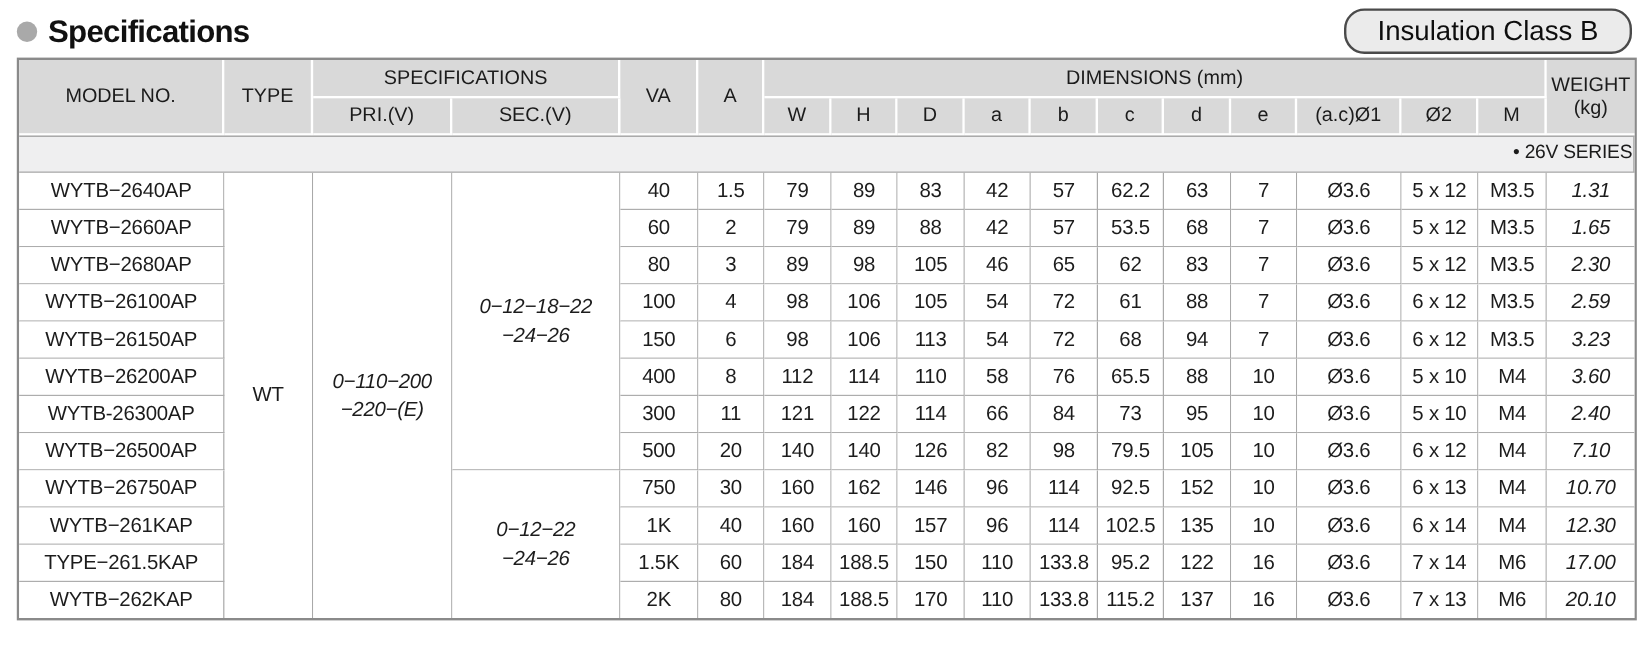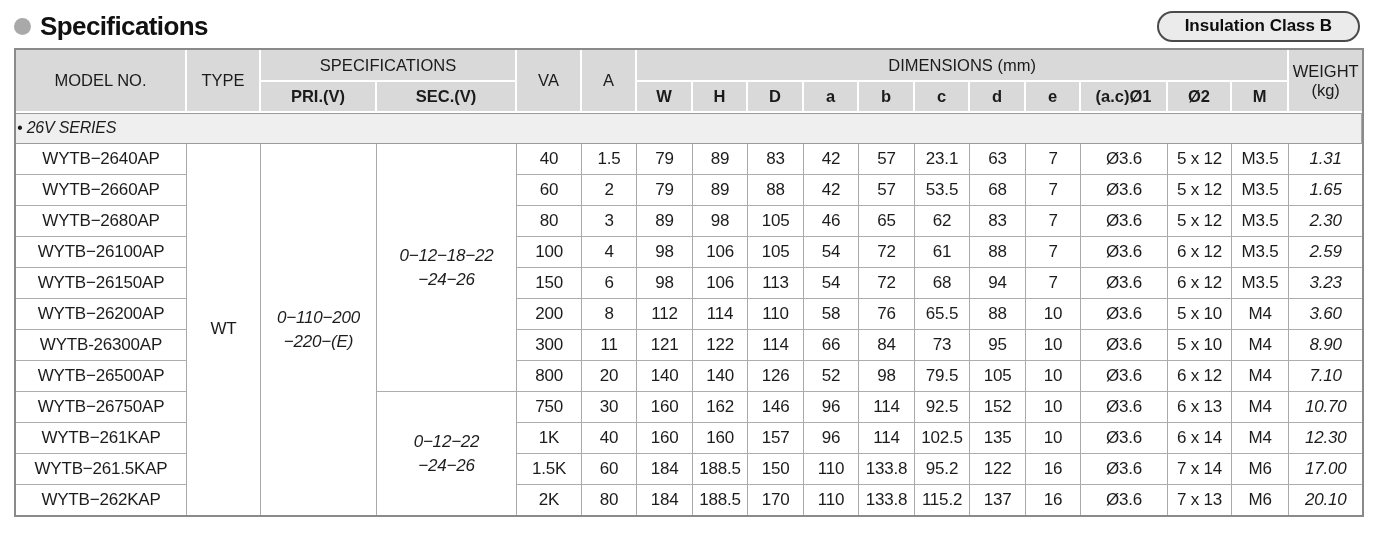--- a/index.html
+++ b/index.html
@@ -34,22 +34,22 @@
     font-weight: 600;
     letter-spacing: -0.6px;
     color: #111;
   }
   .badge {
     margin-left: auto;
     background: #ebebeb;
     border: 2px solid #4a4a4a;
     border-radius: 17px;
     padding: 3px 26px 4px 26px;
-    font-size: 17px;
-    font-weight: 700;
+    font-size: 23px;
+    font-weight: 400;
     color: #0d0d0d;
     white-space: nowrap;
   }
 
   
   table.spec {
     border-collapse: separate;
     border-spacing: 0;
     table-layout: fixed;
     width: 1346px;
@@ -62,30 +62,29 @@
     font-weight: 400;
     font-size: 16.5px;
     color: #1b1b1b;
     border-right: 2px solid #ffffff;
     border-bottom: 2px solid #ffffff;
     padding: 3px 1px;
     height: 24px;
     line-height: 1.15;
   }
   thead th.no-br { border-right: none; text-align: center; }
-  thead tr.sub th { height: 23px; font-weight: bold; }
+  thead tr.sub th { height: 23px; }
   td.series-cell {
     background: #efeff0;
-    text-align: left;
+    text-align: right;
     font-size: 16px;
     height: 29px;
     border-top: 1px solid #9a9a9a;
     border-bottom: 1px solid #9a9a9a;
     color: #1b1b1b;
-    font-style: italic;
   }
   tbody td {
     background: #ffffff;
     text-align: center;
     vertical-align: middle;
     height: 30px;
     padding: 0 1px;
     border-right: 1px solid #a9a9a9;
     border-bottom: 1px solid #adadad;
     color: #1c1c1c;
@@ -181,21 +180,21 @@
             <div>0−12−18−22</div>
             <div>−24−26</div>
           </td>
           <td>40</td>
           <td>1.5</td>
           <td>79</td>
           <td>89</td>
           <td>83</td>
           <td>42</td>
           <td>57</td>
-          <td>23.1</td>
+          <td>62.2</td>
           <td>63</td>
           <td>7</td>
           <td>Ø3.6</td>
           <td>5 x 12</td>
           <td>M3.5</td>
           <td class="no-br">1.31</td>
         </tr>
         <tr>
           <td>WYTB−2660AP</td>
           <td>60</td>
@@ -259,21 +258,21 @@
           <td>68</td>
           <td>94</td>
           <td>7</td>
           <td>Ø3.6</td>
           <td>6 x 12</td>
           <td>M3.5</td>
           <td class="no-br">3.23</td>
         </tr>
         <tr>
           <td>WYTB−26200AP</td>
-          <td>200</td>
+          <td>400</td>
           <td>8</td>
           <td>112</td>
           <td>114</td>
           <td>110</td>
           <td>58</td>
           <td>76</td>
           <td>65.5</td>
           <td>88</td>
           <td>10</td>
           <td>Ø3.6</td>
@@ -289,30 +288,30 @@
           <td>122</td>
           <td>114</td>
           <td>66</td>
           <td>84</td>
           <td>73</td>
           <td>95</td>
           <td>10</td>
           <td>Ø3.6</td>
           <td>5 x 10</td>
           <td>M4</td>
-          <td class="no-br">8.90</td>
+          <td class="no-br">2.40</td>
         </tr>
         <tr>
           <td>WYTB−26500AP</td>
-          <td>800</td>
+          <td>500</td>
           <td>20</td>
           <td>140</td>
           <td>140</td>
           <td>126</td>
-          <td>52</td>
+          <td>82</td>
           <td>98</td>
           <td>79.5</td>
           <td>105</td>
           <td>10</td>
           <td>Ø3.6</td>
           <td>6 x 12</td>
           <td>M4</td>
           <td class="no-br">7.10</td>
         </tr>
         <tr>
@@ -347,21 +346,21 @@
           <td>114</td>
           <td>102.5</td>
           <td>135</td>
           <td>10</td>
           <td>Ø3.6</td>
           <td>6 x 14</td>
           <td>M4</td>
           <td class="no-br">12.30</td>
         </tr>
         <tr>
-          <td>WYTB−261.5KAP</td>
+          <td>TYPE−261.5KAP</td>
           <td>1.5K</td>
           <td>60</td>
           <td>184</td>
           <td>188.5</td>
           <td>150</td>
           <td>110</td>
           <td>133.8</td>
           <td>95.2</td>
           <td>122</td>
           <td>16</td>

